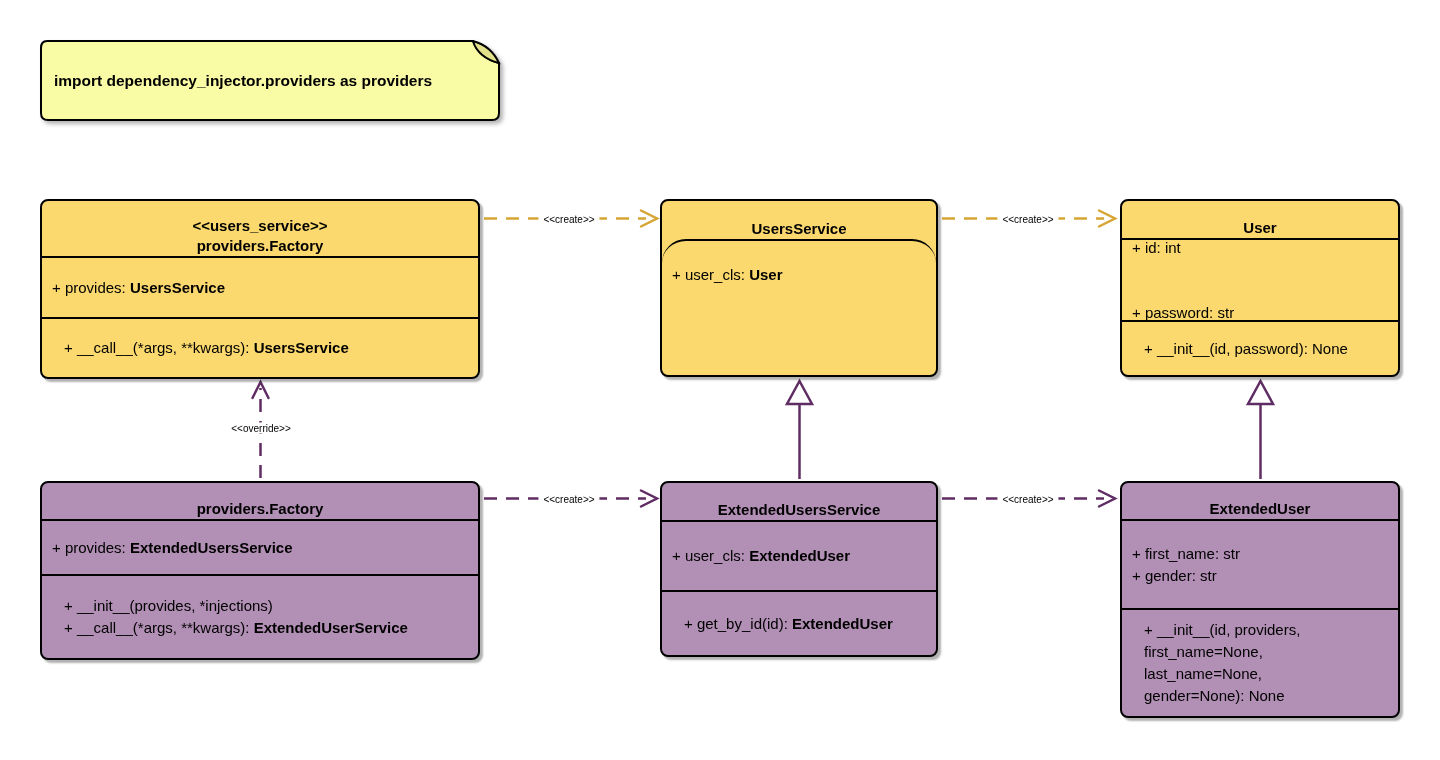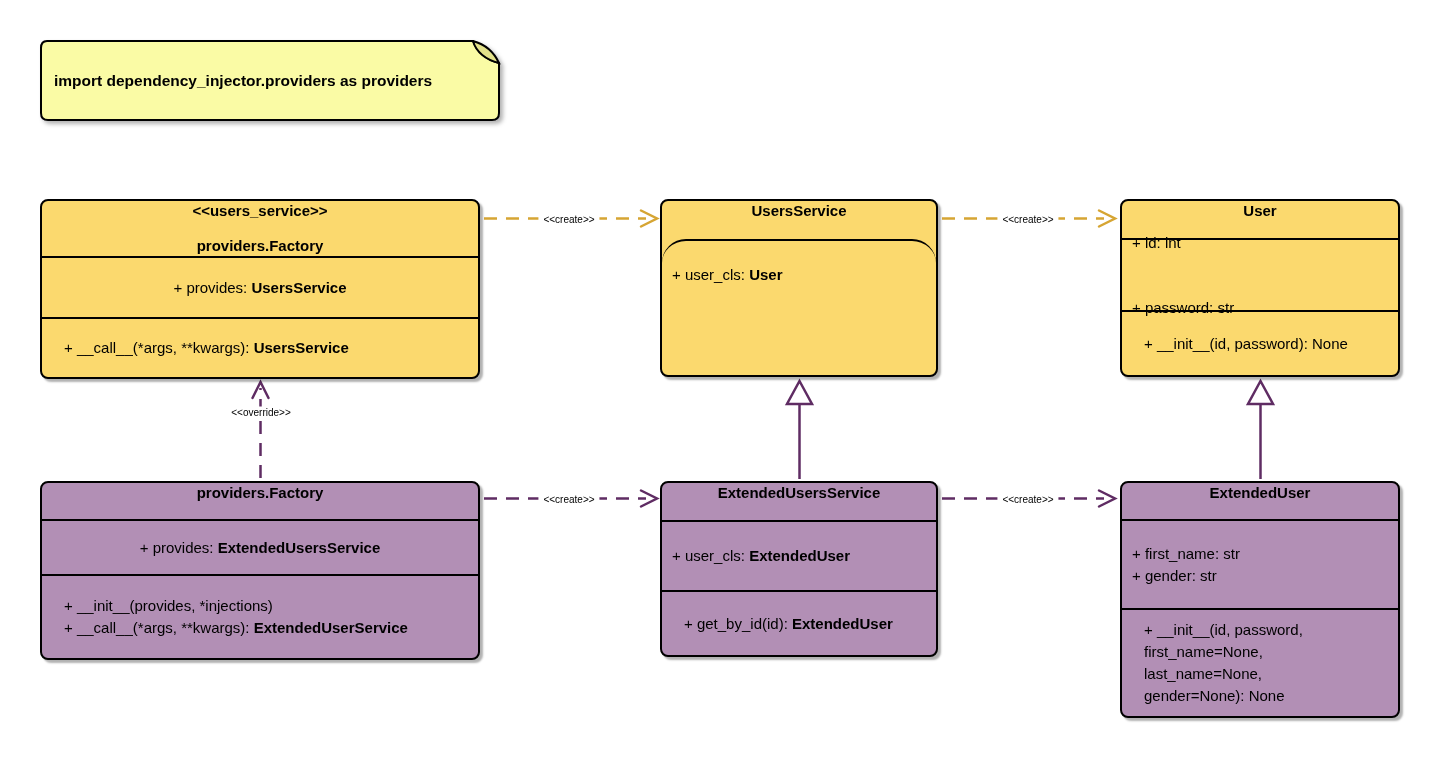--- a/index.html
+++ b/index.html
@@ -25,21 +25,21 @@
   }
   .class-box{
     position:absolute;box-sizing:border-box;border:2px solid var(--border);
     border-radius:8px;display:flex;flex-direction:column;
     box-shadow:3px 3px 2px rgba(0,0,0,0.30);overflow:hidden;
   }
   .class-box.yellow{background:var(--class-yellow);}
   .class-box.purple{background:var(--class-purple);}
   .sec{box-sizing:border-box;}
   .sec.title{
-    display:flex;flex-direction:column;justify-content:space-between;align-items:center;
+    display:flex;flex-direction:column;justify-content:flex-end;align-items:center;
     font-weight:bold;font-size:15px;line-height:20px;
   }
   .sec.members{
     border-top:2px solid var(--border);
     display:flex;flex-direction:column;justify-content:center;
     padding:0 10px;font-size:15px;line-height:22px;
   }
   .sec.grow{flex:1;padding-left:22px;}
   .member-line{white-space:pre;}
   .member-line .b{font-weight:bold;}
@@ -97,55 +97,55 @@
       <path class="note-fold" d="M433,1 C436,12 446,20 459,23 C453,10 444,4 433,1 Z"></path>
     </svg>
     <span class="note-text">import dependency_injector.providers as providers</span>
   </div>
 
   <div class="class-box yellow" style="left:40px;top:199px;width:440px;height:180px;">
     <div class="sec title" style="height:55px;">
       <div>&lt;&lt;users_service&gt;&gt;</div>
       <div>providers.Factory</div>
     </div>
-    <div class="sec members" style="height:61px;align-items:center;">
+    <div class="sec members" style="height:61px;">
         <div class="member-line"><span>+ provides: </span><span class="b">UsersService</span></div>
       </div>
     <div class="sec members grow">
         <div class="member-line"><span>+ __call__(*args, **kwargs): </span><span class="b">UsersService</span></div>
       </div>
   </div>
 
   <div class="class-box yellow" style="left:660px;top:199px;width:278px;height:178px;">
     <div class="sec title" style="height:38px;">
       <div>UsersService</div>
     </div>
     <div class="sec members" style="height:70px;border-radius:24px;">
         <div class="member-line"><span>+ user_cls: </span><span class="b">User</span></div>
       </div>
   </div>
 
   <div class="class-box yellow" style="left:1120px;top:199px;width:280px;height:178px;">
     <div class="sec title" style="height:37px;">
       <div>User</div>
     </div>
-    <div class="sec members" style="height:72px;gap:43px;">
+    <div class="sec members" style="height:82px;gap:43px;">
         <div class="member-line"><span>+ id: int</span></div>
         <div class="member-line"><span>+ password: str</span></div>
       </div>
     <div class="sec members grow">
         <div class="member-line"><span>+ __init__(id, password): None</span></div>
       </div>
   </div>
 
   <div class="class-box purple" style="left:40px;top:481px;width:440px;height:179px;">
     <div class="sec title" style="height:36px;">
       <div>providers.Factory</div>
     </div>
-    <div class="sec members" style="height:55px;text-align:center;">
+    <div class="sec members" style="height:55px;">
         <div class="member-line"><span>+ provides: </span><span class="b">ExtendedUsersService</span></div>
       </div>
     <div class="sec members grow">
         <div class="member-line"><span>+ __init__(provides, *injections)</span></div>
         <div class="member-line"><span>+ __call__(*args, **kwargs): </span><span class="b">ExtendedUserService</span></div>
       </div>
   </div>
 
   <div class="class-box purple" style="left:660px;top:481px;width:278px;height:176px;">
     <div class="sec title" style="height:37px;">
@@ -161,26 +161,26 @@
 
   <div class="class-box purple" style="left:1120px;top:481px;width:280px;height:237px;">
     <div class="sec title" style="height:36px;">
       <div>ExtendedUser</div>
     </div>
     <div class="sec members" style="height:89px;">
         <div class="member-line"><span>+ first_name: str</span></div>
         <div class="member-line"><span>+ gender: str</span></div>
       </div>
     <div class="sec members grow">
-        <div class="member-line"><span>+ __init__(id, password,</span></div>
+        <div class="member-line"><span>+ __init__(id, providers,</span></div>
         <div class="member-line"><span>first_name=None,</span></div>
         <div class="member-line"><span>last_name=None,</span></div>
         <div class="member-line"><span>gender=None): None</span></div>
       </div>
   </div>
 
   <span class="edge-label" style="left:569px;top:219px;">&lt;&lt;create&gt;&gt;</span>
   <span class="edge-label" style="left:1028px;top:219px;">&lt;&lt;create&gt;&gt;</span>
   <span class="edge-label" style="left:569px;top:499px;">&lt;&lt;create&gt;&gt;</span>
   <span class="edge-label" style="left:1028px;top:499px;">&lt;&lt;create&gt;&gt;</span>
-  <span class="edge-label" style="left:261px;top:412px;">&lt;&lt;override&gt;&gt;</span>
+  <span class="edge-label" style="left:261px;top:428px;">&lt;&lt;override&gt;&gt;</span>
 
 </div>
 
 </body></html>

